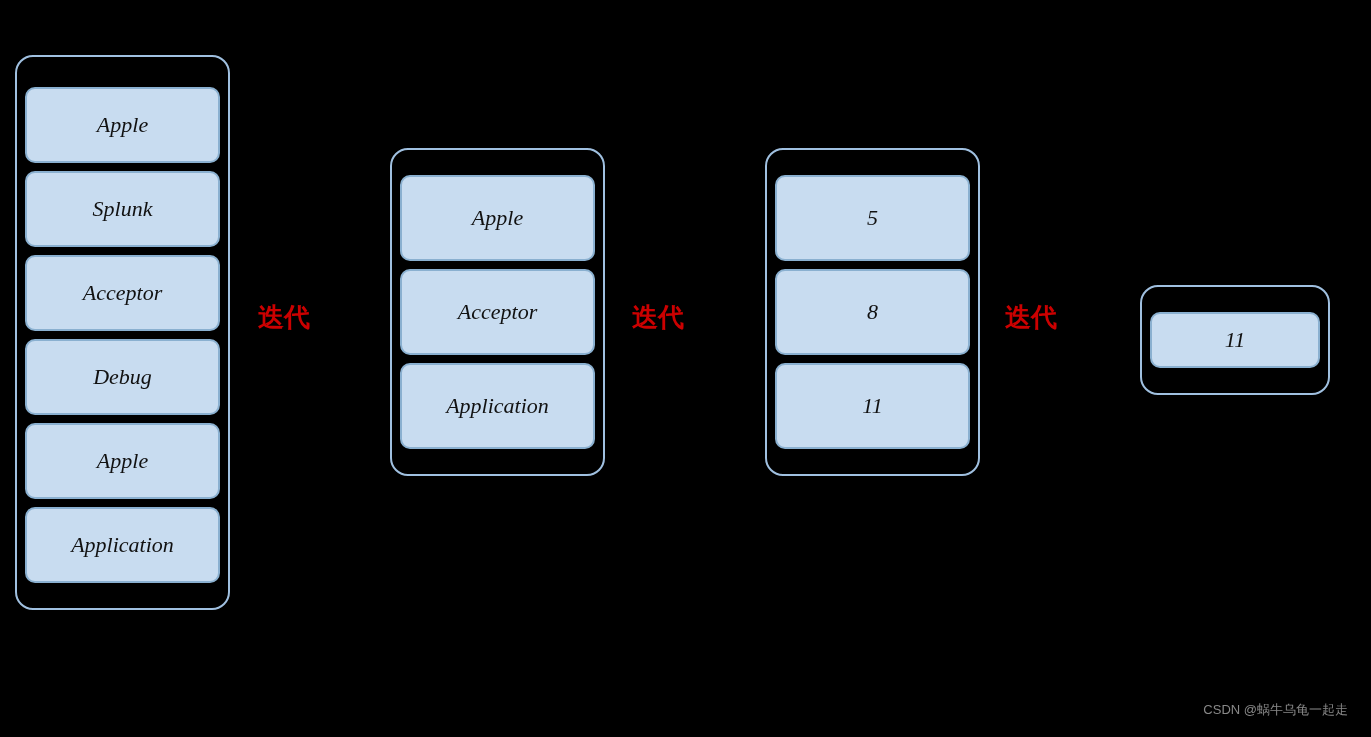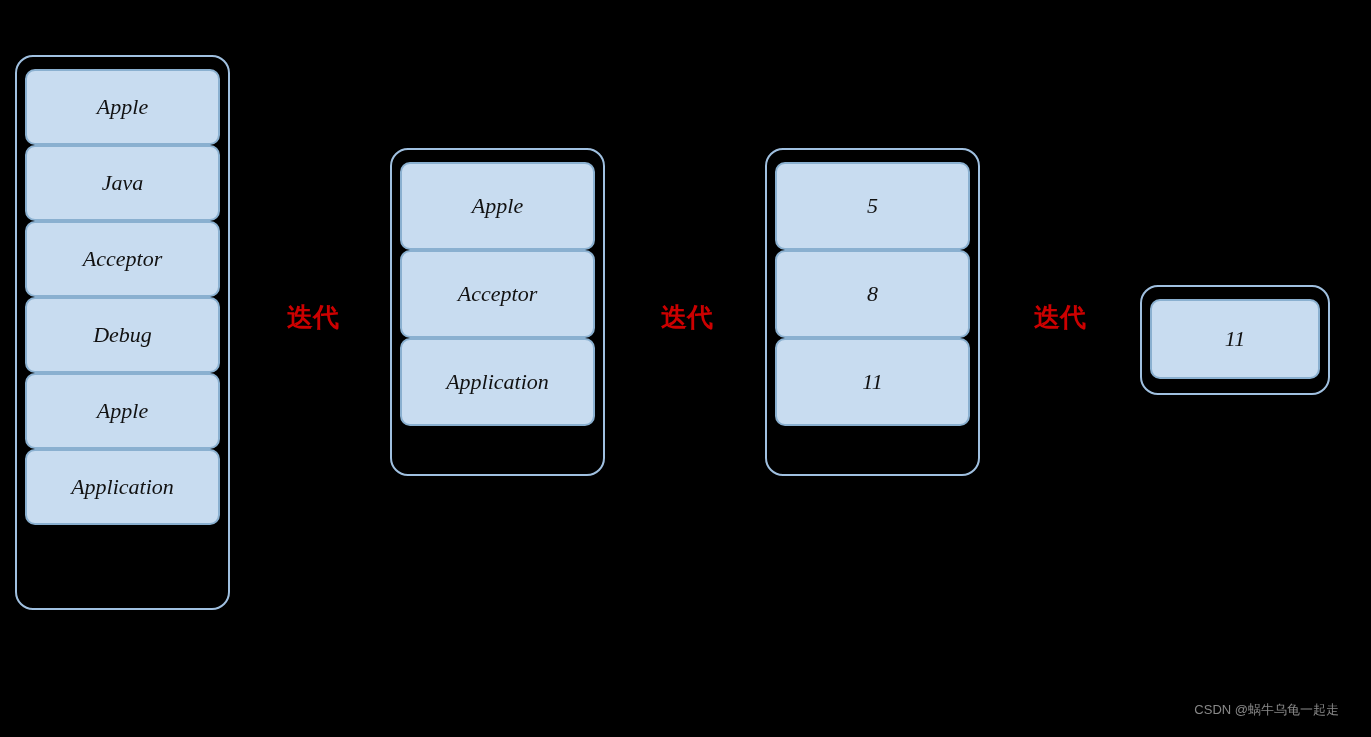--- a/index.html
+++ b/index.html
@@ -19,23 +19,25 @@
       left: 0;
       width: 1371px;
       height: 737px;
     }
 
     .list-box {
       position: absolute;
       border: 2.5px solid #a0c0e0;
       border-radius: 18px;
       background: transparent;
-      padding: 12px 8px;
+      padding: 25px 8px;
       display: flex;
       flex-direction: column;
+      gap: 8px;
+      justify-content: flex-end;
     }
 
     .list-item {
       background: #c8dcf0;
       border: 2px solid #8ab0d0;
       border-radius: 10px;
       display: flex;
       align-items: center;
       justify-content: center;
       font-style: italic;
@@ -43,27 +45,26 @@
       color: #111;
       font-weight: normal;
     }
 
     .iterate-label {
       position: absolute;
       color: #cc0000;
       font-size: 26px;
       font-weight: bold;
       font-family: 'SimHei', 'Microsoft YaHei', sans-serif;
-      margin-left: 29px;
     }
 
     .watermark {
       position: absolute;
       bottom: 18px;
-      right: 32px;
+      right: 23px;
       color: #888;
       font-size: 13px;
       font-family: Arial, sans-serif;
     }
 
     
     .list1 {
       left: 15px;
       top: 55px;
       width: 215px;
@@ -121,21 +122,21 @@
       top: 300px;
     }
   </style>
 </head>
 <body>
 
 <div class="diagram-container">
 
   <div class="list-box list1">
   <div class="list-item">Apple</div>
-      <div class="list-item">Java</div>
+      <div class="list-item">Splunk</div>
       <div class="list-item">Acceptor</div>
       <div class="list-item">Debug</div>
       <div class="list-item">Apple</div>
       <div class="list-item">Application</div>
     </div>
 
   <div class="list-box list2">
   <div class="list-item">Apple</div>
       <div class="list-item">Acceptor</div>
       <div class="list-item">Application</div>

